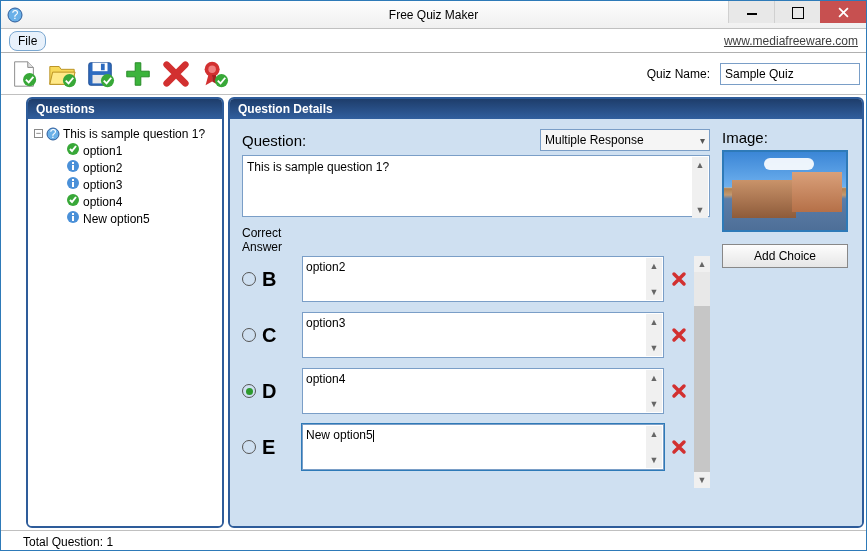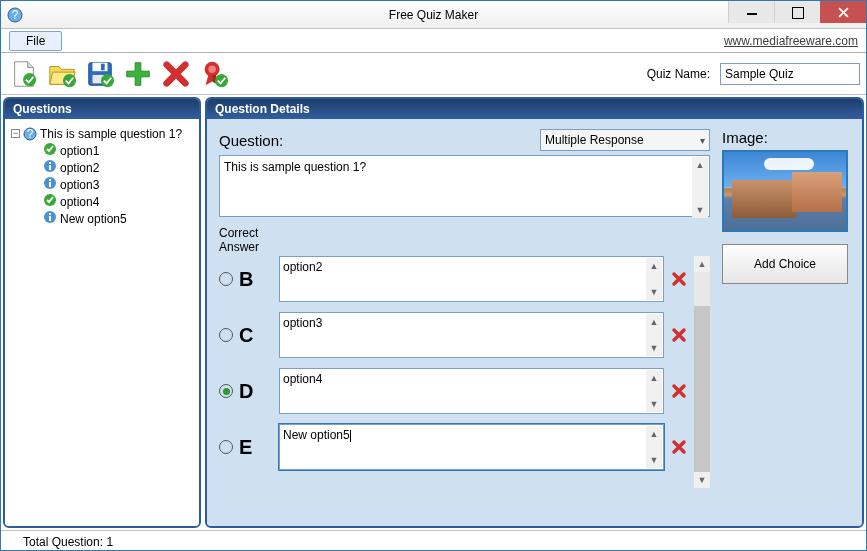--- a/index.html
+++ b/index.html
@@ -7,29 +7,29 @@
   .titlebar { height: 28px; background: linear-gradient(#fdfdfd,#f0f0f0); display:flex; align-items:center; border-bottom:1px solid #c0c0c0; position:relative;}
   .titlebar .app-icon { width:16px; height:16px; margin:0 6px;}
   .titlebar .title { position:absolute; left:0; right:0; text-align:center; font-size:12px; color:#000; pointer-events:none;}
   .winbtns { margin-left:auto; display:flex; height:100%;}
   .winbtn { width:46px; height:22px; display:flex; align-items:center; justify-content:center; border-left:1px solid #d0d0d0; background:#e8e8e8;}
   .winbtn.min::before { content:""; width:10px; height:2px; background:#000; position:relative; top:2px;}
   .winbtn.max::before { content:""; width:10px; height:10px; border:1px solid #000; position:relative; top:1px;}
   .winbtn.close { background:#c75050; border-left:none;}
   .winbtn.close svg { width:11px; height:11px;}
   .menubar { height:24px; border-bottom:1px solid #b0b0b0; display:flex; align-items:center; justify-content:space-between; padding:0 8px;}
-  .menuitem { padding:2px 16px; border:1px solid #7aa7d0; background:#e8f1fb; border-radius:2px;}
+  .menuitem { padding:2px 8px; border:1px solid #7aa7d0; background:#e8f1fb; border-radius:8px;}
   .link { color:#404040; text-decoration:underline;}
   .toolbar { height:42px; display:flex; align-items:center; padding:0 6px; gap:4px; border-bottom:1px solid #c0c0c0;}
   .toolbtn { width:34px; height:34px; display:flex; align-items:center; justify-content:center;}
   .toolbtn svg { width:30px; height:30px;}
   .spacer { flex:1;}
   .quizname-label { margin-right:6px;}
   .quizname-input { width:140px; height:22px; border:1px solid #7a9ec7; padding:0 4px; background:#fff;}
-  .body { display:flex; height: calc(551px - 28px - 24px - 42px - 22px); padding:2px; gap:4px;}
+  .body { display:flex; height: calc(551px - 28px - 24px - 42px - 22px); padding:2px; gap:4px;margin-left:23px;}
   .panel { border:2px solid #2e5c9a; border-radius:6px; background:#cfe0f1; overflow:hidden; display:flex; flex-direction:column;}
   .panel-header { background:linear-gradient(#1e3d6b,#315f9e); color:#fff; font-weight:bold; font-size:12px; padding:3px 8px;}
   .panel-body { background:#fff; flex:1; overflow:auto;}
   .questions-panel { width:198px;}
   .details-panel { flex:1;}
   .tree { padding:6px 2px; font-size:12px;}
   .tree-row { display:flex; align-items:center; gap:3px; height:17px; padding-left:4px;}
   .tree-row.child { padding-left:36px;}
   .tree-expander { width:9px; height:9px; border:1px solid #888; display:flex; align-items:center; justify-content:center; font-size:9px; line-height:1; color:#555;}
   .tree-icon { width:14px; height:14px;}
@@ -60,21 +60,21 @@
   .delbtn svg { width:16px; height:16px;}
   .bigscroll { width:16px; margin-left:6px; background:#e8e8e8; display:flex; flex-direction:column; align-items:stretch; height:232px; margin-top:0;}
   .bigscroll .scrollbtn { height:16px; background:#f0f0f0;}
   .bigscroll .track { flex:1; background:#e8e8e8; position:relative;}
   .bigscroll .thumb { position:absolute; left:0; right:0; top:34px; bottom:0; background:#c6c6c6;}
   .imglabel { font-size:15px; margin-bottom:4px;}
   .imgbox { width:126px; height:82px; border:2px solid #2e7ab8; background:linear-gradient(#3b86d6 0%,#6eb0ee 45%,#d4b28a 46%,#b08050 47%,#c49a70 55%, #5c7da8 60%, #4e6f98 100%); position:relative;}
   .imgbox::before{content:"";position:absolute;left:8px;top:28px;right:50px;bottom:12px;background:linear-gradient(#c9936a,#8e5b3a);}
   .imgbox::after{content:"";position:absolute;right:4px;top:20px;width:50px;height:40px;background:linear-gradient(#d9a07a,#b57048);}
   .cloud{position:absolute;top:6px;left:40px;width:50px;height:12px;background:#fff;border-radius:10px;opacity:.9;}
-  .addchoice { width:126px; height:40px; margin-top:12px; border:1px solid #888; background:linear-gradient(#fdfdfd,#e6e6e6);}
+  .addchoice { width:126px; height:24px; margin-top:12px; border:1px solid #888; background:linear-gradient(#fdfdfd,#e6e6e6);}
   .statusbar { height:22px; border-top:1px solid #c0c0c0; display:flex; align-items:center; padding:0 22px; font-size:12px;}
 </style>
 </head>
 <body>
 
 <div class="titlebar">
   <svg class="app-icon" viewBox="0 0 16 16">
       <circle cx="8" cy="8" r="7" fill="#6ab0e8" stroke="#2e5c9a"></circle>
       <text x="8" y="12" text-anchor="middle" font-size="10" fill="#fff">?</text>
     </svg>

